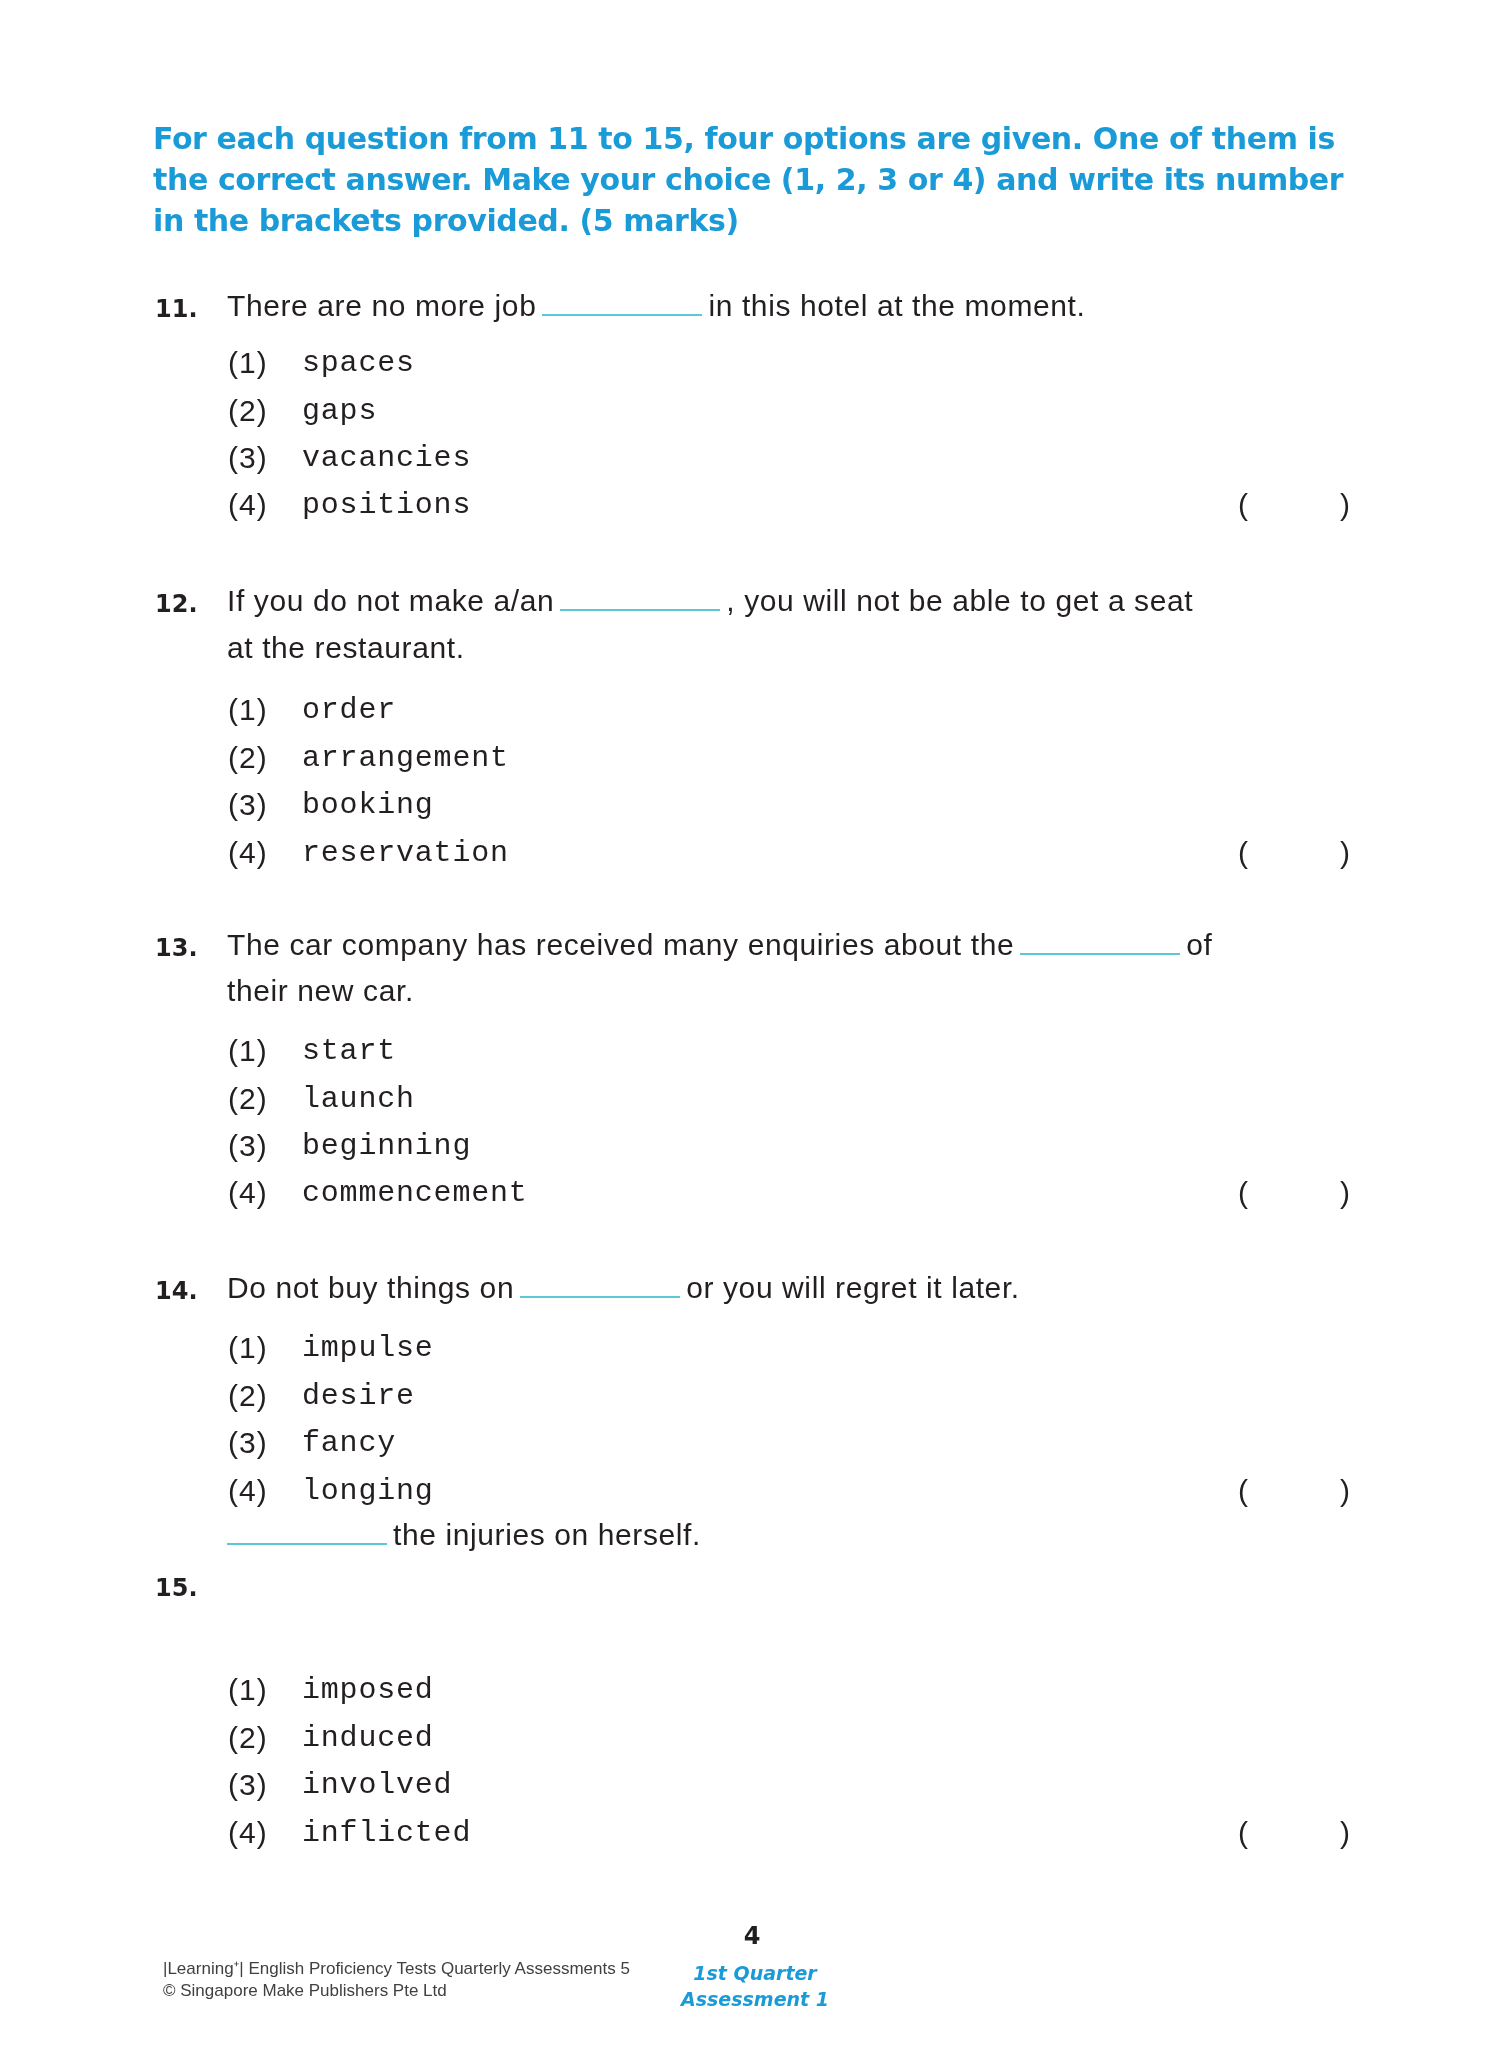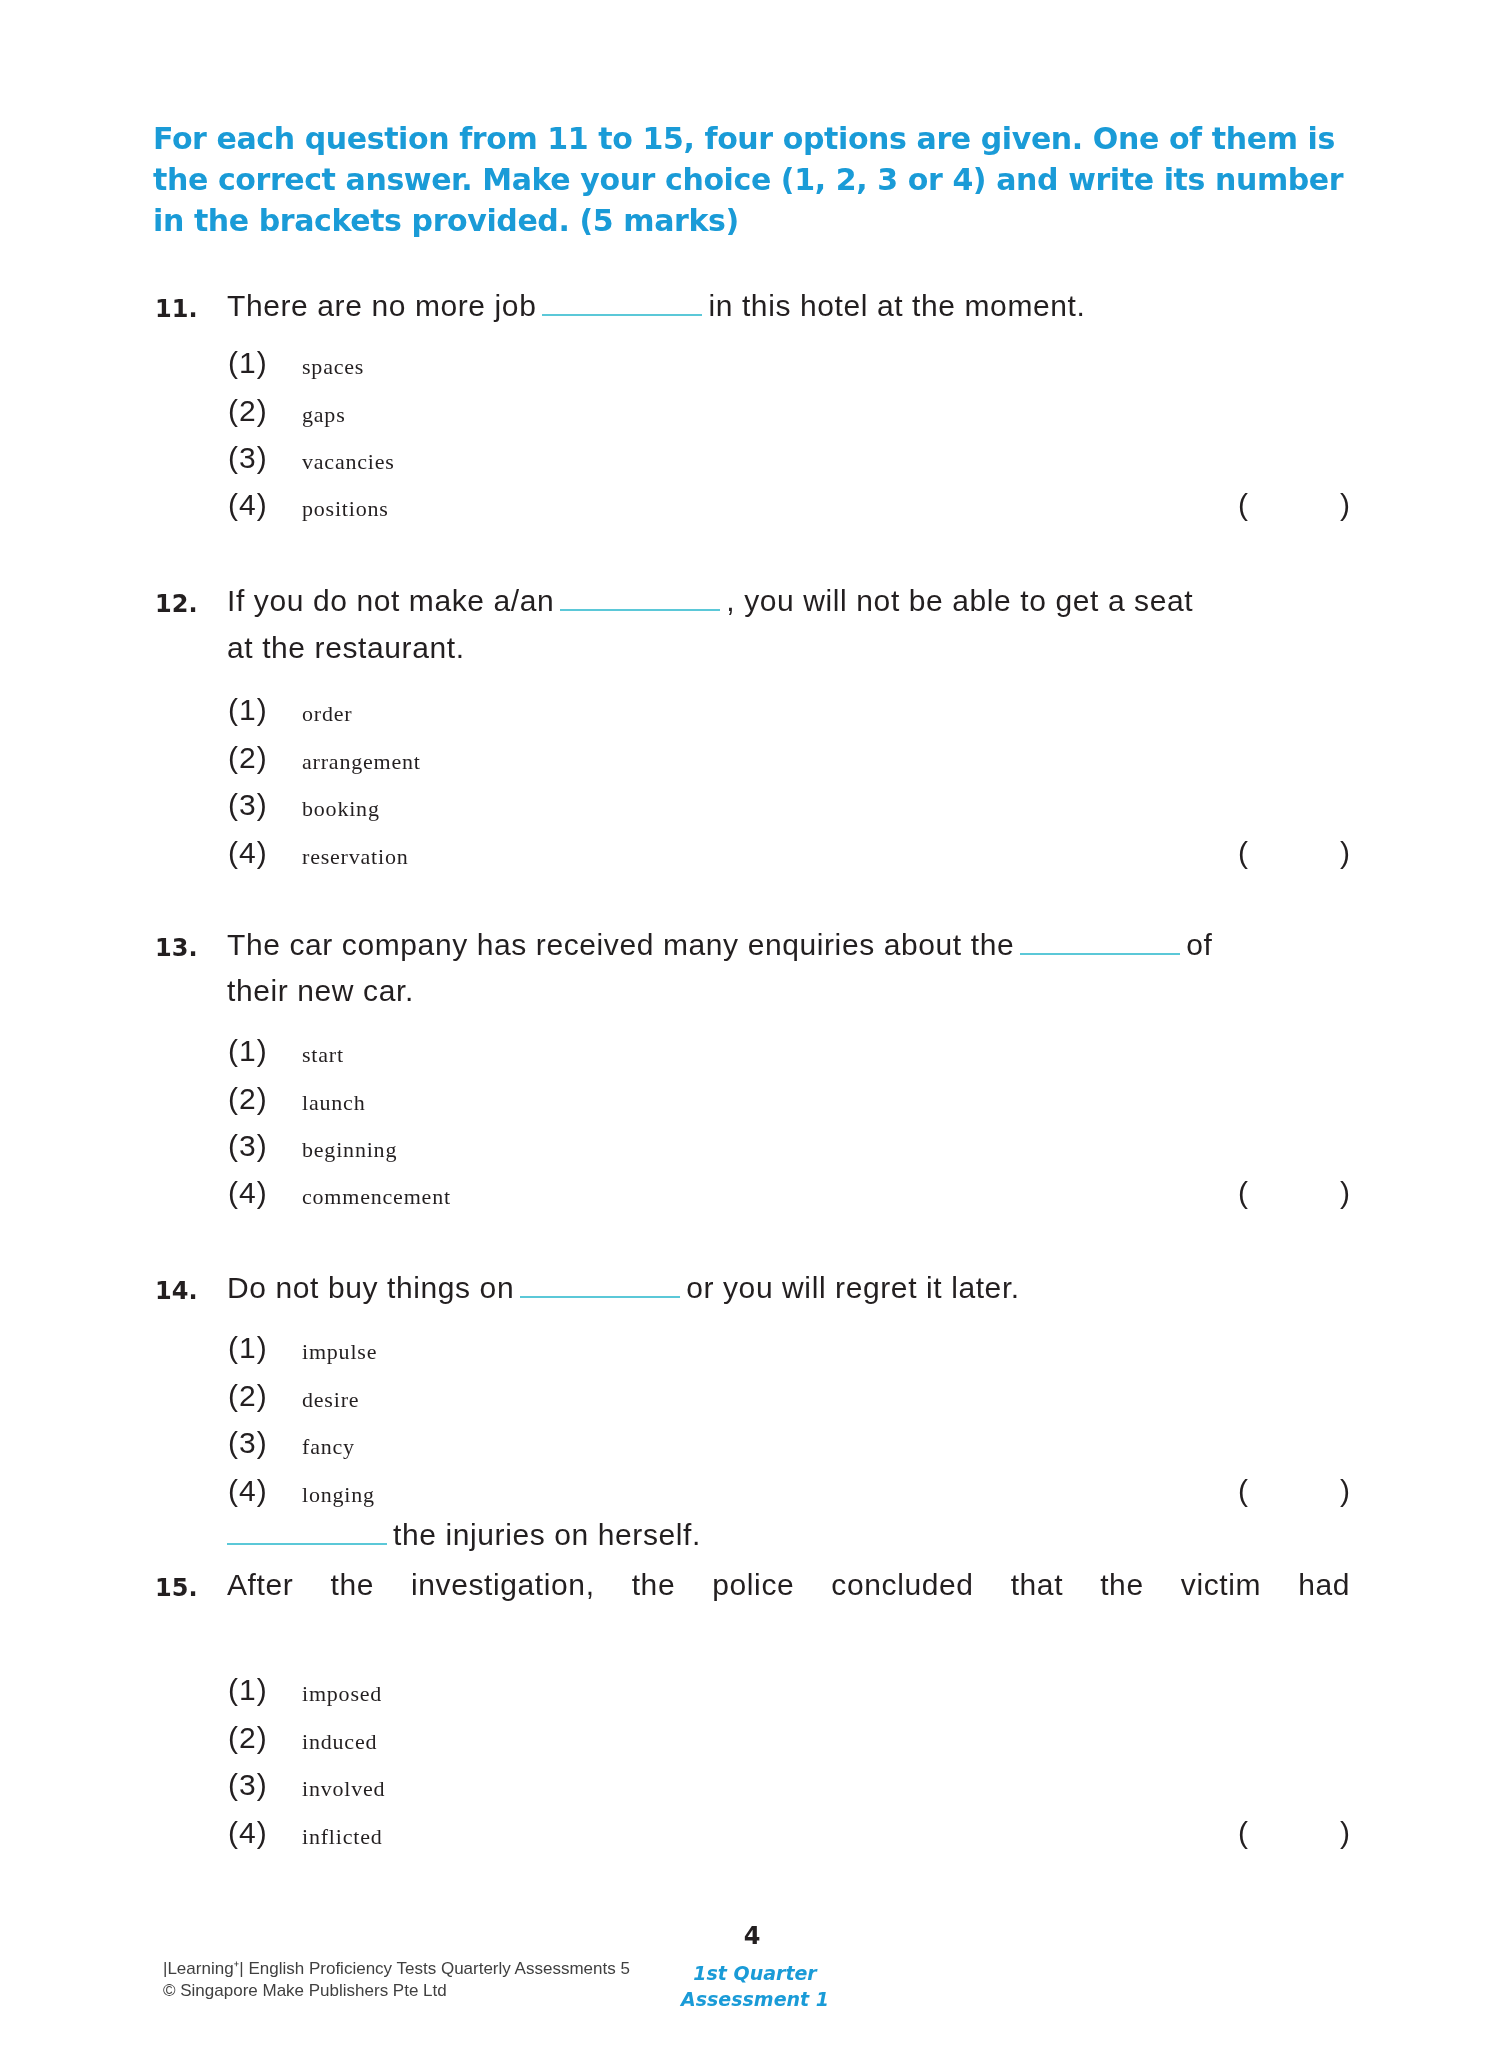--- a/index.html
+++ b/index.html
@@ -31,21 +31,21 @@
   .blank {
     display: inline-block; width: 160px; height: 2px; background: #5bc8d8;
     vertical-align: baseline; margin: 0 6px; position: relative; top: 0px;
   }
   .opt-num {
     position: absolute; left: 228px; bottom: 6px;
     font-family: "Liberation Sans", sans-serif; font-size: 30px; color: #231f20; letter-spacing: 1px;
   }
   .opt-text {
     position: absolute; left: 302px; bottom: 6px;
-    font-family: Liberation Serif, serif; font-size: 22px; color: #231f20; letter-spacing: 0.8px;
+    font-family: Liberation Mono, monospace; font-size: 30px; color: #231f20; letter-spacing: 0.8px;
   }
   .bracket-open, .bracket-close {
     position: absolute; bottom: 6px;
     font-family: "Liberation Sans", sans-serif; font-size: 30px; color: #231f20;
   }
   .bracket-open { left: 1238px; }
   .bracket-close { left: 1340px; }
   .answer-box {
     position: absolute; left: 1252px; bottom: 6px; width: 84px; height: 34px;
   }
@@ -177,21 +177,20 @@
       <span class="opt-text">longing</span>
       <span class="bracket-open">(</span>
       <span class="answer-box"></span>
       <span class="bracket-close">)</span>
     </div>
   </div>
 
   <div>
     <div class="q-line" style="top:1568px;">
       <span class="q-num">15.</span>
-      <span class="q-text justify">After the investigation, the police concluded that the victim had</span>
     </div>
     <div class="q-line" style="top:1518px;">
       <span class="q-text"><span></span><span class="blank" style="margin-left:0;"></span><span>the injuries on herself.</span></span>
     </div>
     <div class="q-line" style="top:1673px;">
       <span class="opt-num">(1)</span>
       <span class="opt-text">imposed</span>
     </div>
     <div class="q-line" style="top:1721px;">
       <span class="opt-num">(2)</span>

